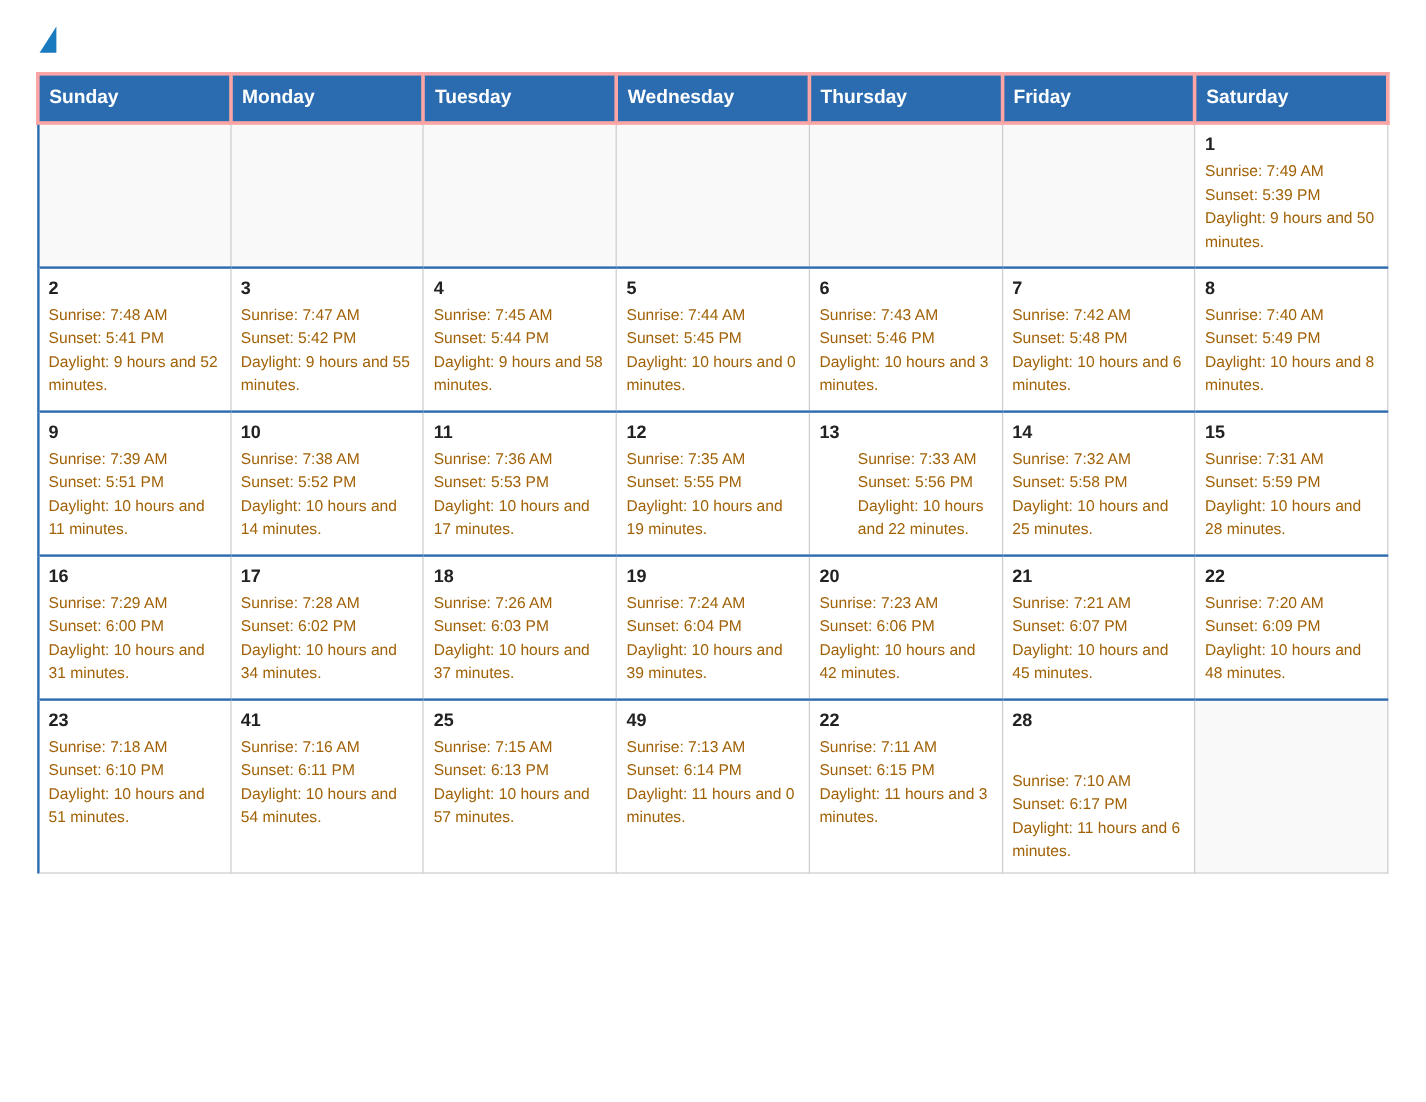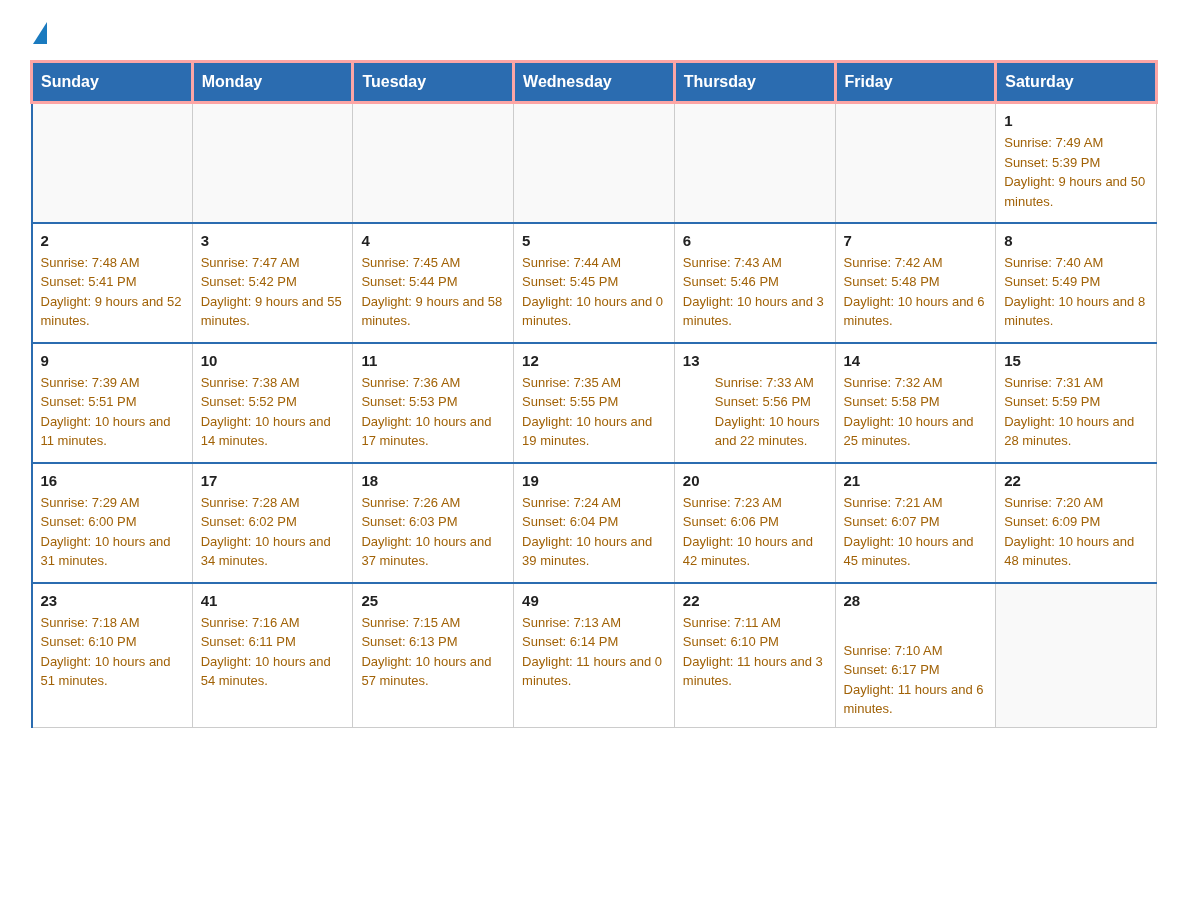--- a/index.html
+++ b/index.html
@@ -309,21 +309,21 @@
         </td>
         <td>
           <span class="day-number">49</span>
           <div class="day-info" style="white-space: pre-line;">Sunrise: 7:13 AM
 Sunset: 6:14 PM
 Daylight: 11 hours and 0 minutes.</div>
         </td>
         <td>
           <span class="day-number">22</span>
           <div class="day-info" style="white-space: pre-line;">Sunrise: 7:11 AM
-Sunset: 6:10 PM
+Sunset: 6:15 PM
 Daylight: 11 hours and 3 minutes.</div>
         </td>
         <td>
           <span class="day-number">28</span>
           <div class="day-info" style="white-space: pre-line; margin-top: 32px;">Sunrise: 7:10 AM
 Sunset: 6:17 PM
 Daylight: 11 hours and 6 minutes.</div>
         </td>
         <td class="empty-cell"></td>
       </tr>

